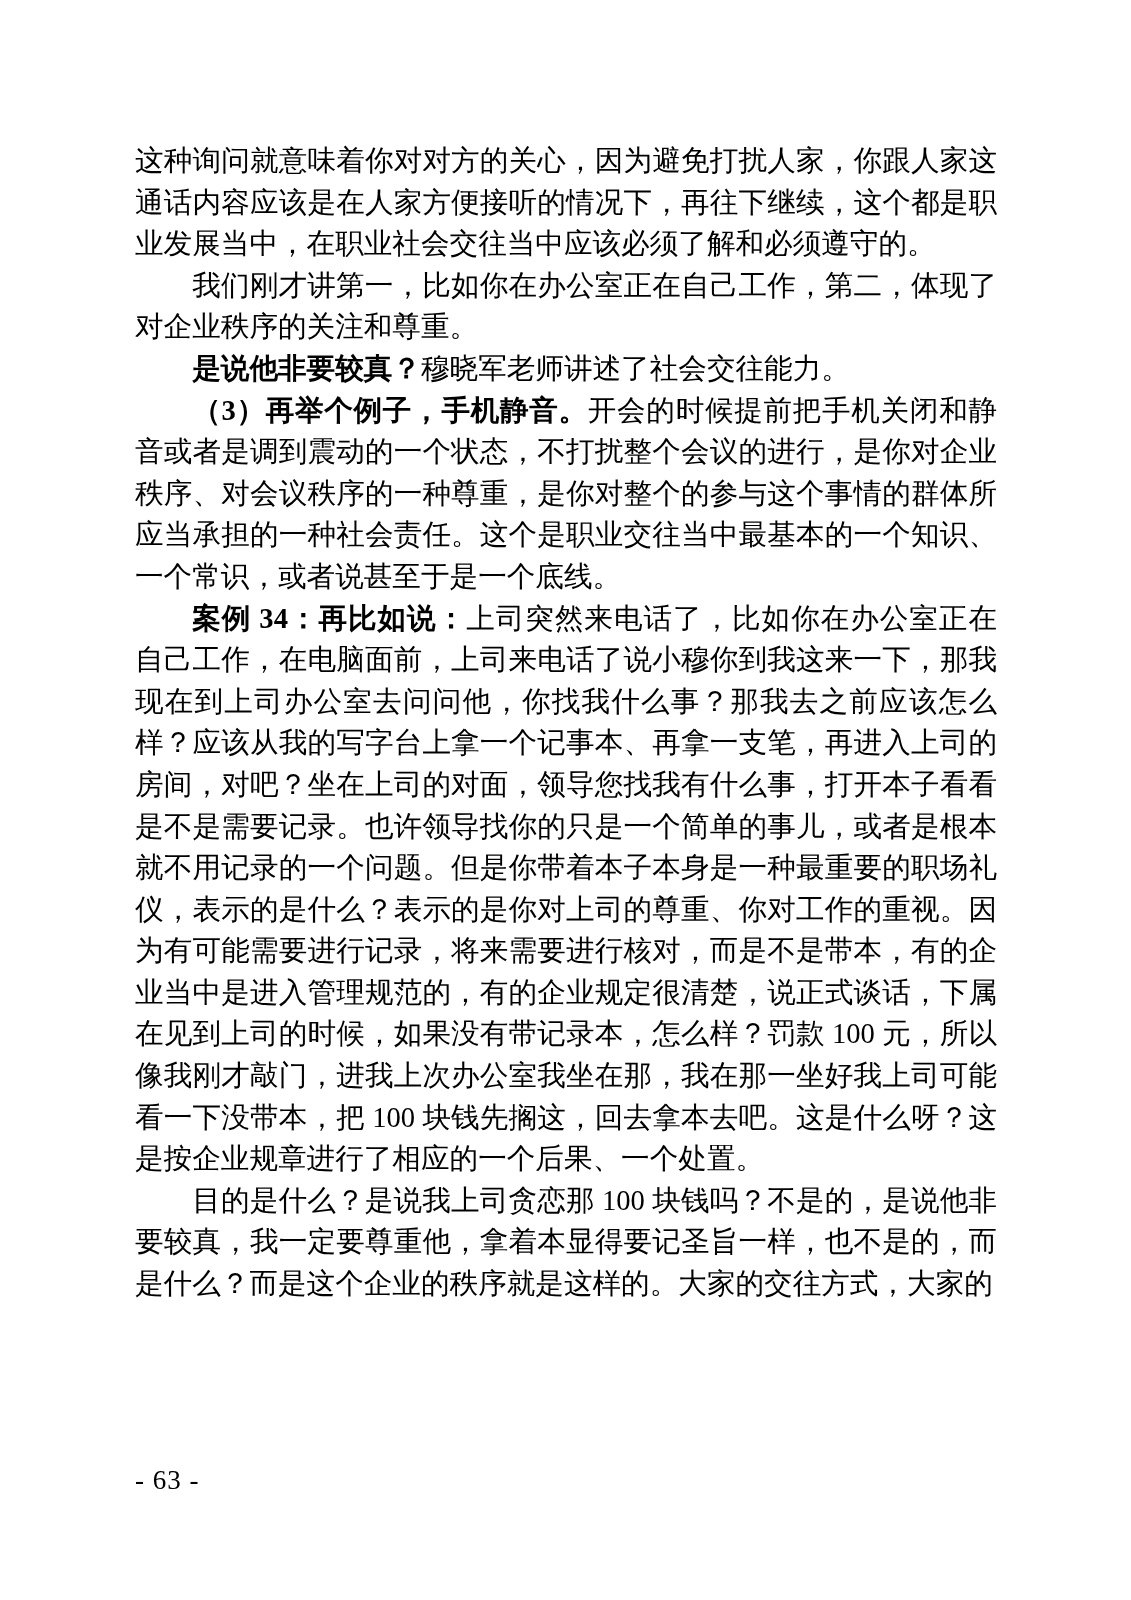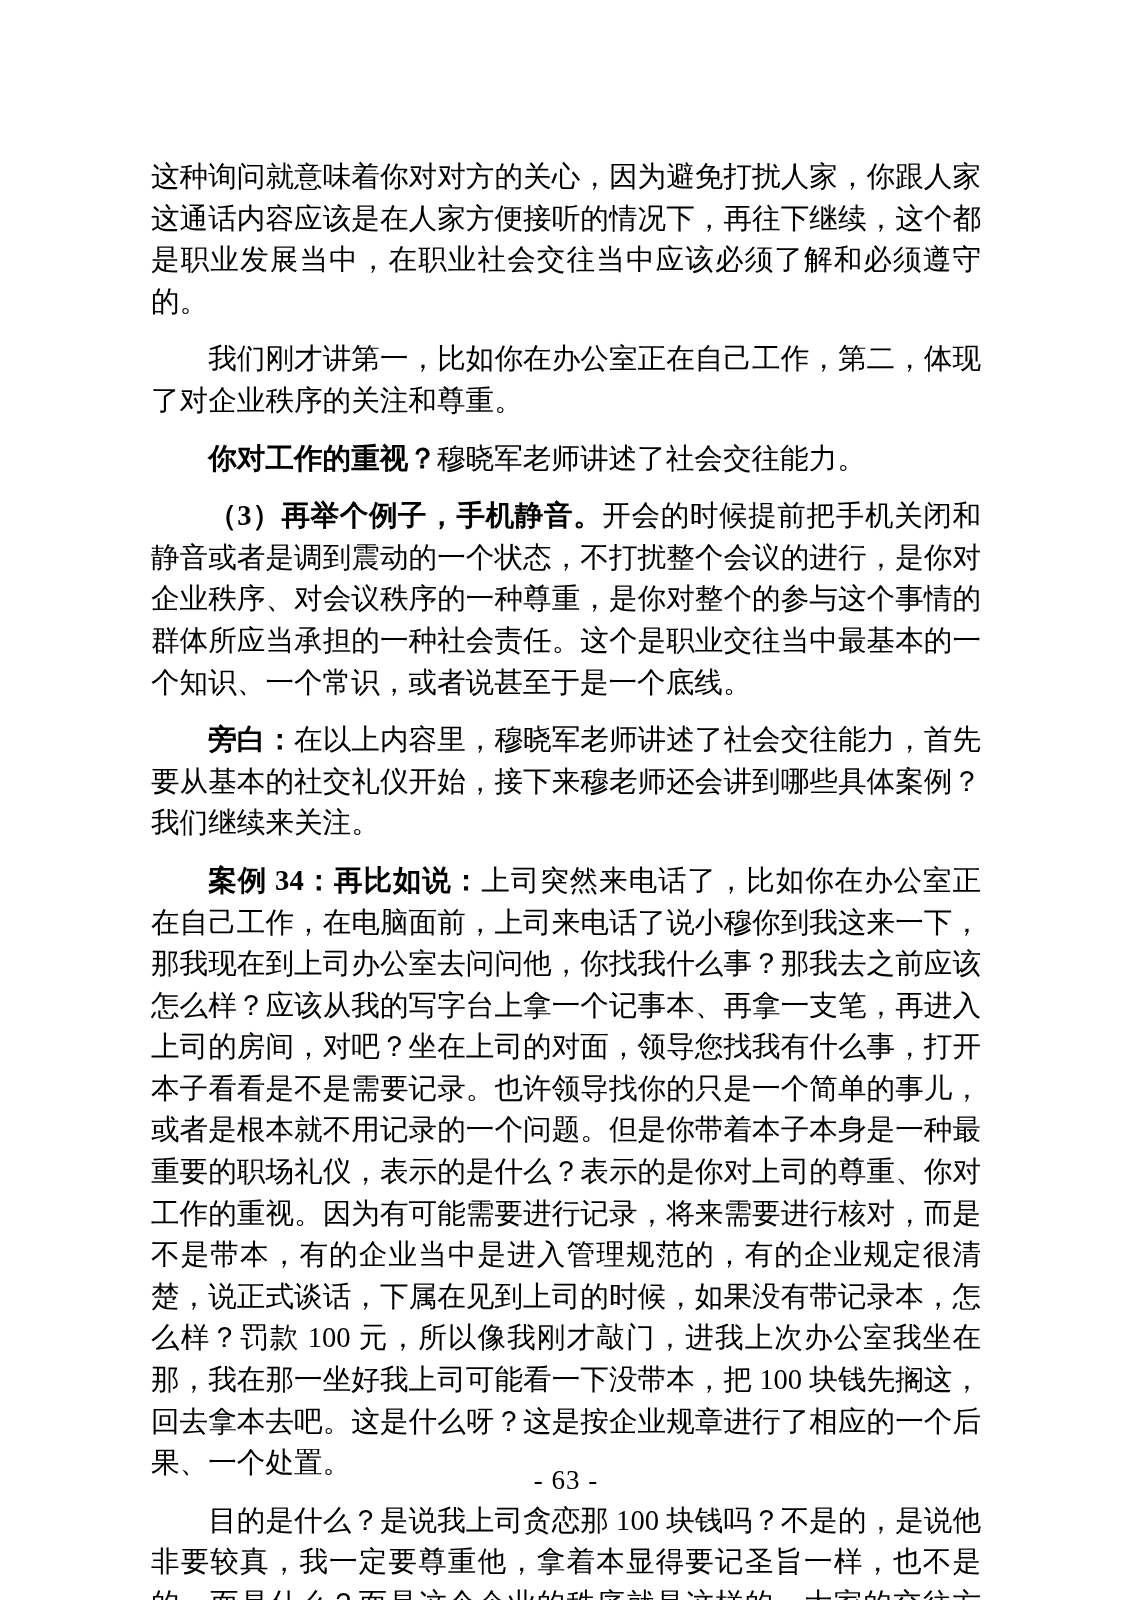--- a/index.html
+++ b/index.html
@@ -28,47 +28,45 @@
     left: 135px;
     top: 140px;
     width: 862px;
     font-size: 28.6px;
     line-height: 41.6px;
     text-align: justify;
     text-justify: inter-ideograph;
     letter-spacing: 0;
   }
   .doc-body p {
-    margin: 16px;
+    margin: 0;
     padding: 0;
   }
   .doc-body p.indent {
     text-indent: 2em;
   }
   .bold {
     font-weight: bold;
   }
   .page-footer {
     position: absolute;
     left: 135px;
     top: 1464px;
     width: 862px;
-    text-align: center;
     font-size: 27px;
     line-height: 32px;
     letter-spacing: 1px;
   }
 </style>
 </head>
 <body>
 
 <div class="page">
   <div class="doc-body">
       <p><span>这种询问就意味着你对对方的关心，因为避免打扰人家，你跟人家这通话内容应该是在人家方便接听的情况下，再往下继续，这个都是职业发展当中，在职业社会交往当中应该必须了解和必须遵守的。</span></p>
       <p class="indent"><span>我们刚才讲第一，比如你在办公室正在自己工作，第二，体现了对企业秩序的关注和尊重。</span></p>
-      <p class="indent"><span class="bold">你对工作的重视？</span><span>穆晓军老师讲述了社会交往能力。</span></p>
+      <p class="indent"><span class="bold">是说他非要较真？</span><span>穆晓军老师讲述了社会交往能力。</span></p>
       <p class="indent"><span class="bold">（3）再举个例子，手机静音。</span><span>开会的时候提前把手机关闭和静音或者是调到震动的一个状态，不打扰整个会议的进行，是你对企业秩序、对会议秩序的一种尊重，是你对整个的参与这个事情的群体所应当承担的一种社会责任。这个是职业交往当中最基本的一个知识、一个常识，或者说甚至于是一个底线。</span></p>
-      <p class="indent"><span class="bold">旁白：</span><span>在以上内容里，穆晓军老师讲述了社会交往能力，首先要从基本的社交礼仪开始，接下来穆老师还会讲到哪些具体案例？我们继续来关注。</span></p>
       <p class="indent"><span class="bold">案例 34：再比如说：</span><span>上司突然来电话了，比如你在办公室正在自己工作，在电脑面前，上司来电话了说小穆你到我这来一下，那我现在到上司办公室去问问他，你找我什么事？那我去之前应该怎么样？应该从我的写字台上拿一个记事本、再拿一支笔，再进入上司的房间，对吧？坐在上司的对面，领导您找我有什么事，打开本子看看是不是需要记录。也许领导找你的只是一个简单的事儿，或者是根本就不用记录的一个问题。但是你带着本子本身是一种最重要的职场礼仪，表示的是什么？表示的是你对上司的尊重、你对工作的重视。因为有可能需要进行记录，将来需要进行核对，而是不是带本，有的企业当中是进入管理规范的，有的企业规定很清楚，说正式谈话，下属在见到上司的时候，如果没有带记录本，怎么样？罚款 100 元，所以像我刚才敲门，进我上次办公室我坐在那，我在那一坐好我上司可能看一下没带本，把 100 块钱先搁这，回去拿本去吧。这是什么呀？这是按企业规章进行了相应的一个后果、一个处置。</span></p>
       <p class="indent"><span>目的是什么？是说我上司贪恋那 100 块钱吗？不是的，是说他非要较真，我一定要尊重他，拿着本显得要记圣旨一样，也不是的，而是什么？而是这个企业的秩序就是这样的。大家的交往方式，大家的</span></p>
     </div>
   <div class="page-footer">- 63 -</div>
 </div>
 
 </body></html>

